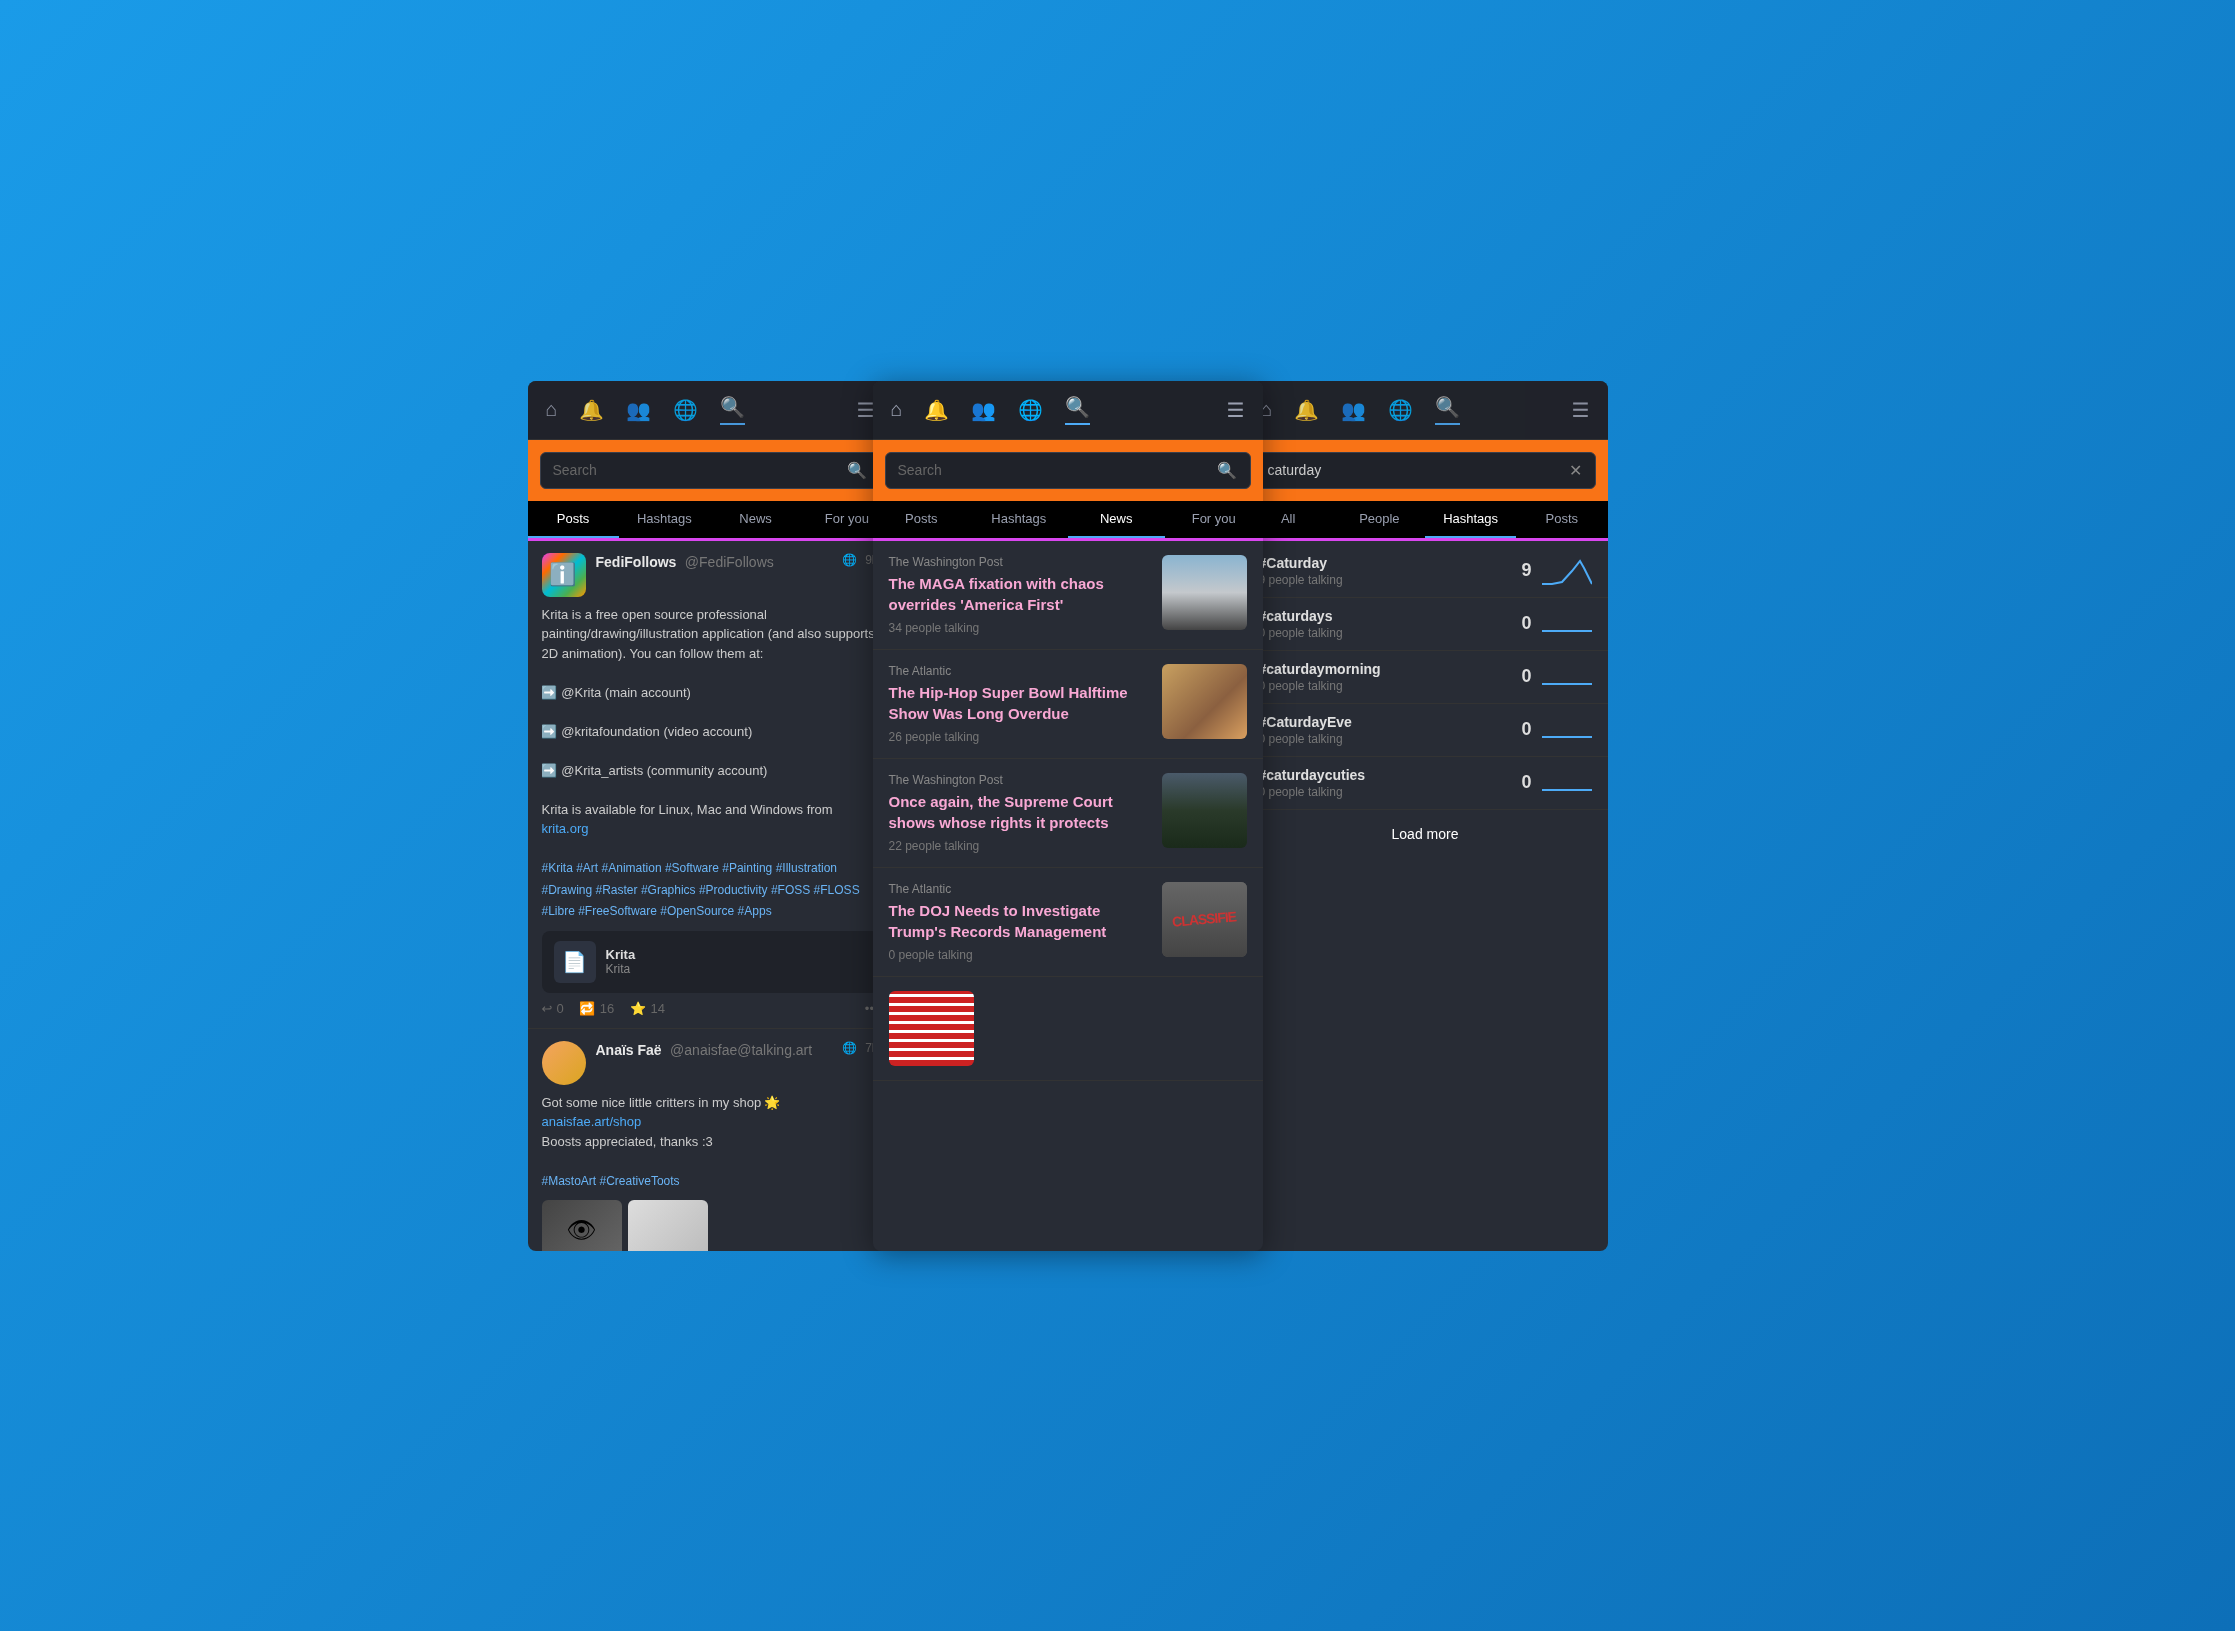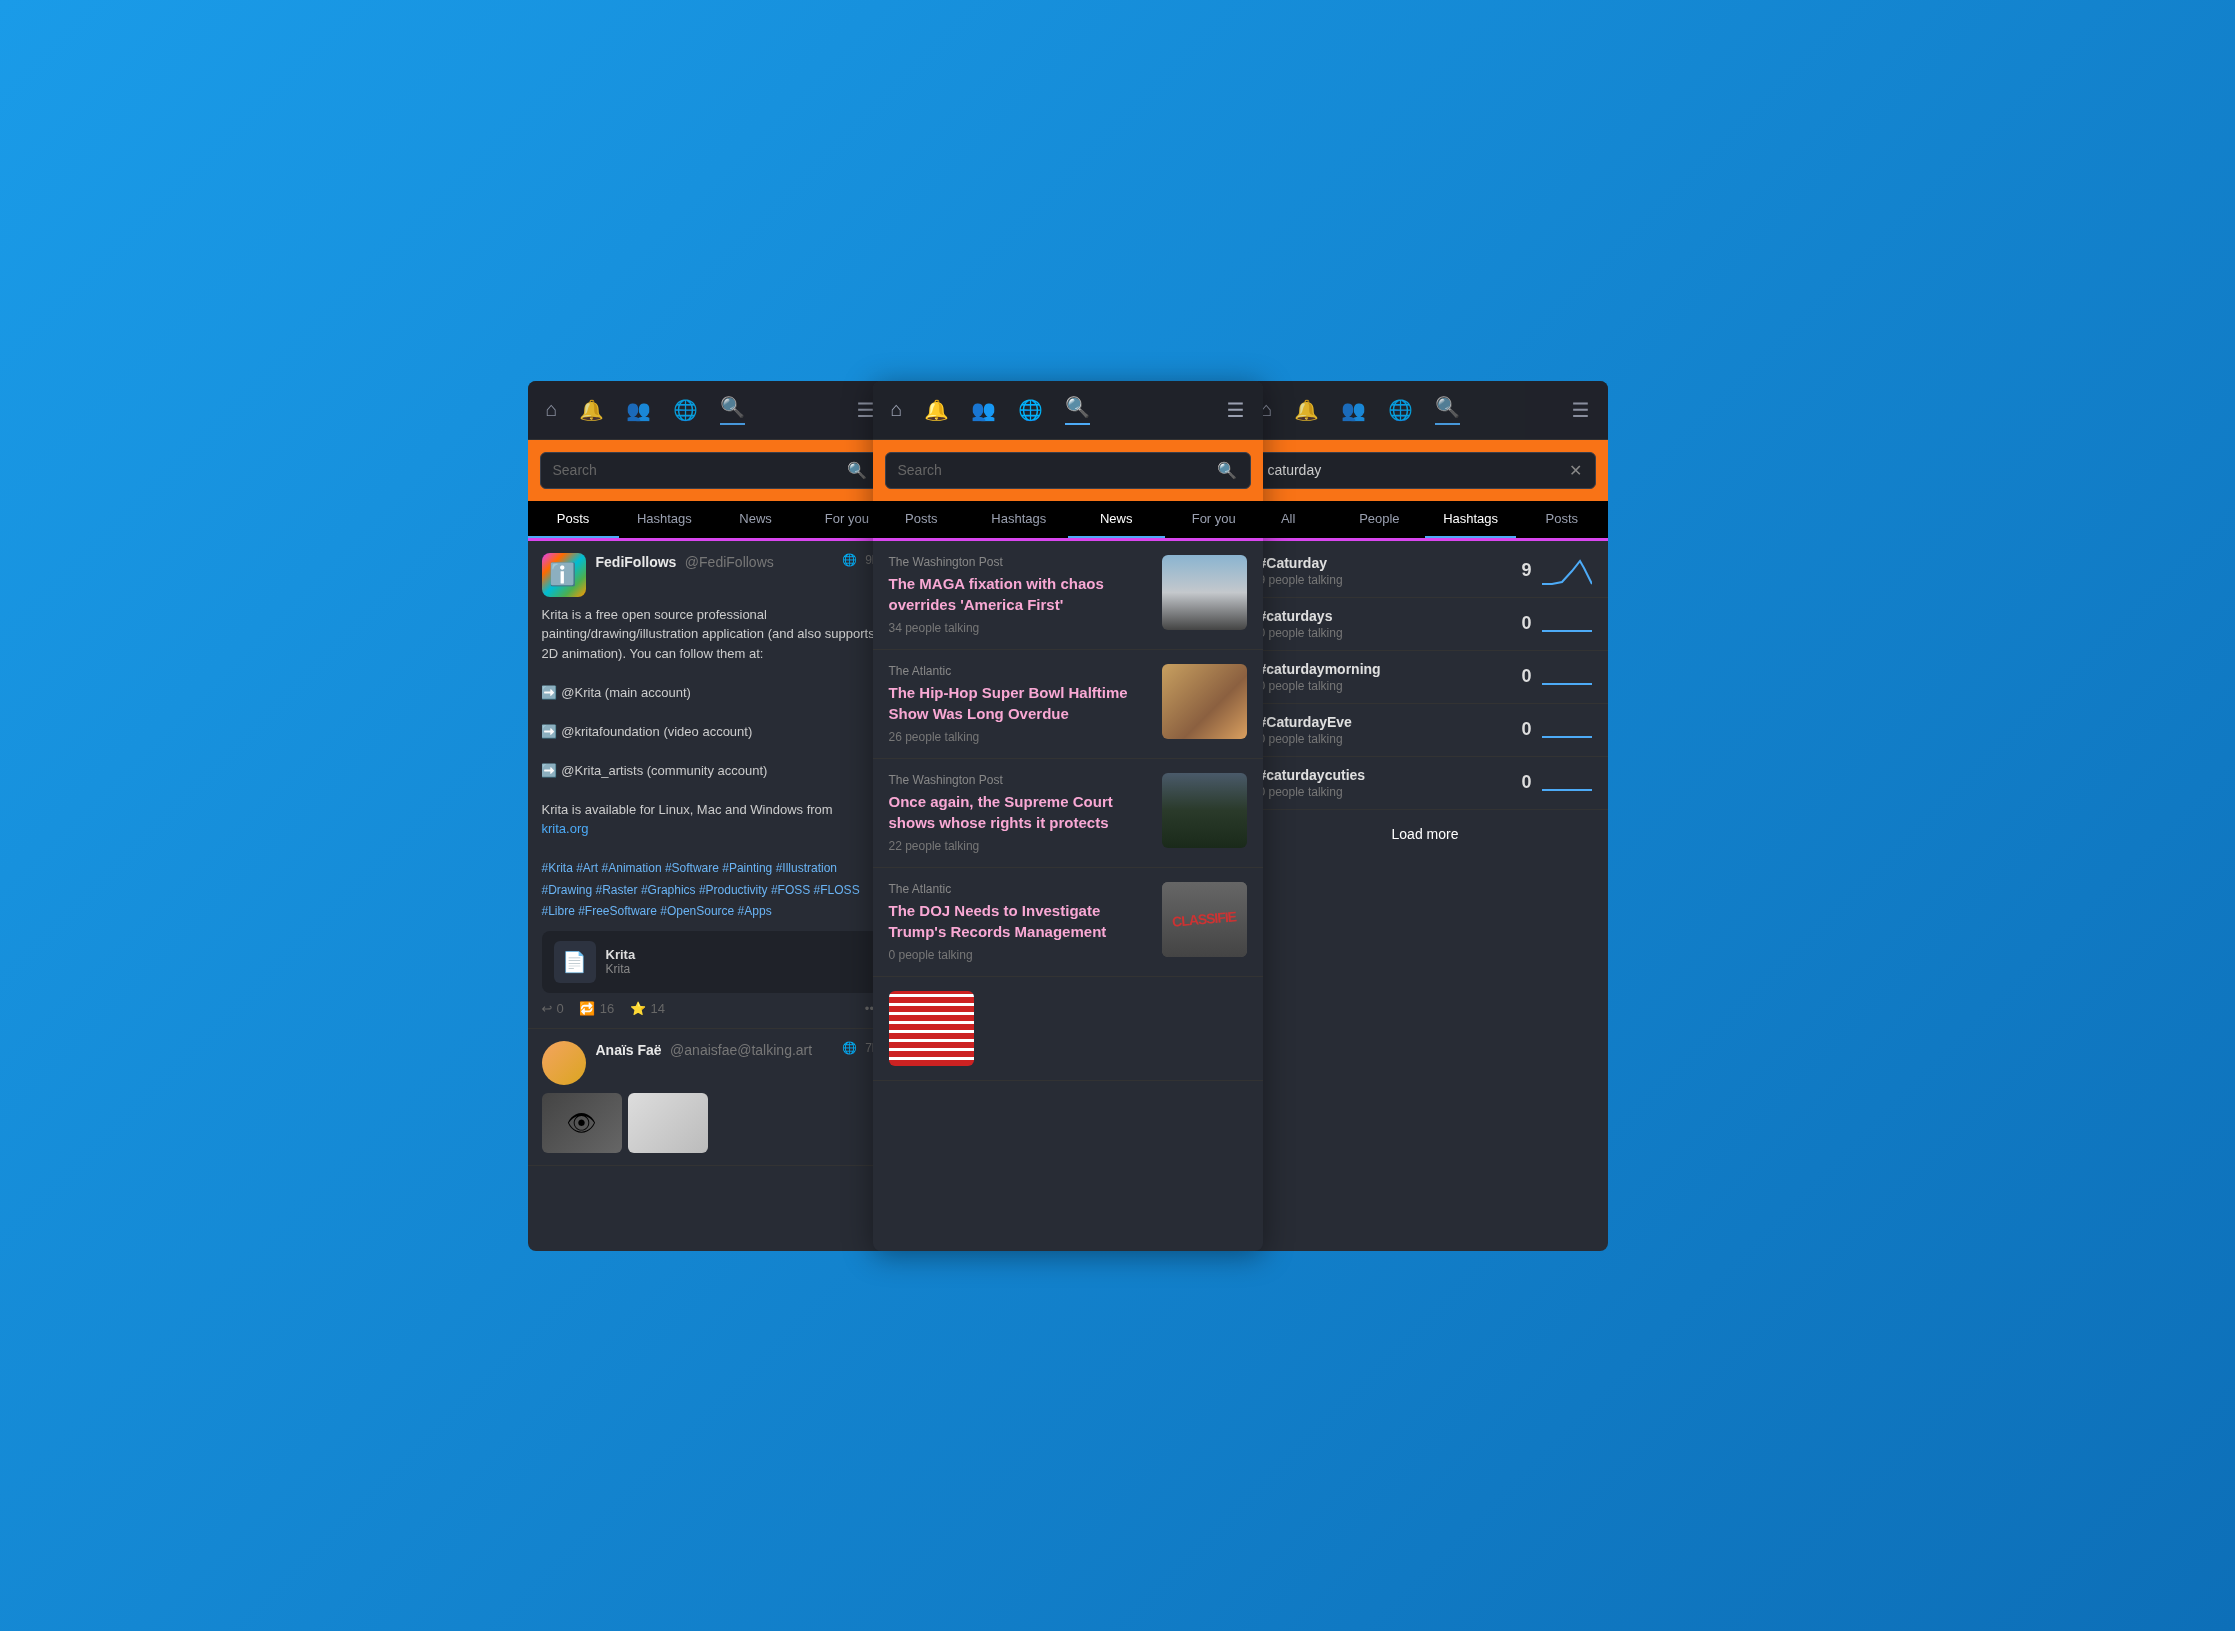--- a/index.html
+++ b/index.html
@@ -400,20 +400,26 @@
           <div class="avatar" style="background:linear-gradient(135deg,#f4a460,#daa520);border-radius:50%;"></div>
           <div class="post-meta">
             <span class="post-author">Anaïs Faë</span>
             <span class="post-handle">@anaisfae@talking.art</span>
             <span class="post-time">
               <span class="post-globe">🌐</span>
               <span>7h</span>
             </span>
           </div>
         </div>
+        <div class="post-body">
+          Got some nice little critters in my shop 🌟<br>
+          <a class="post-link">anaisfae.art/shop</a><br>
+          Boosts appreciated, thanks :3<br><br>
+          <span class="post-tags">#MastoArt #CreativeToots</span>
+        </div>
         <div style="display:flex;gap:6px;margin-top:8px;">
           <div style="width:80px;height:60px;background:linear-gradient(135deg,#444,#666);border-radius:6px;display:flex;align-items:center;justify-content:center;">
               <span style="font-size:24px;">👁</span>
             </div>
           <div style="width:80px;height:60px;background:linear-gradient(135deg,#ddd,#bbb);border-radius:6px;"></div>
         </div>
       </div>
     </div>
   </div>
 

